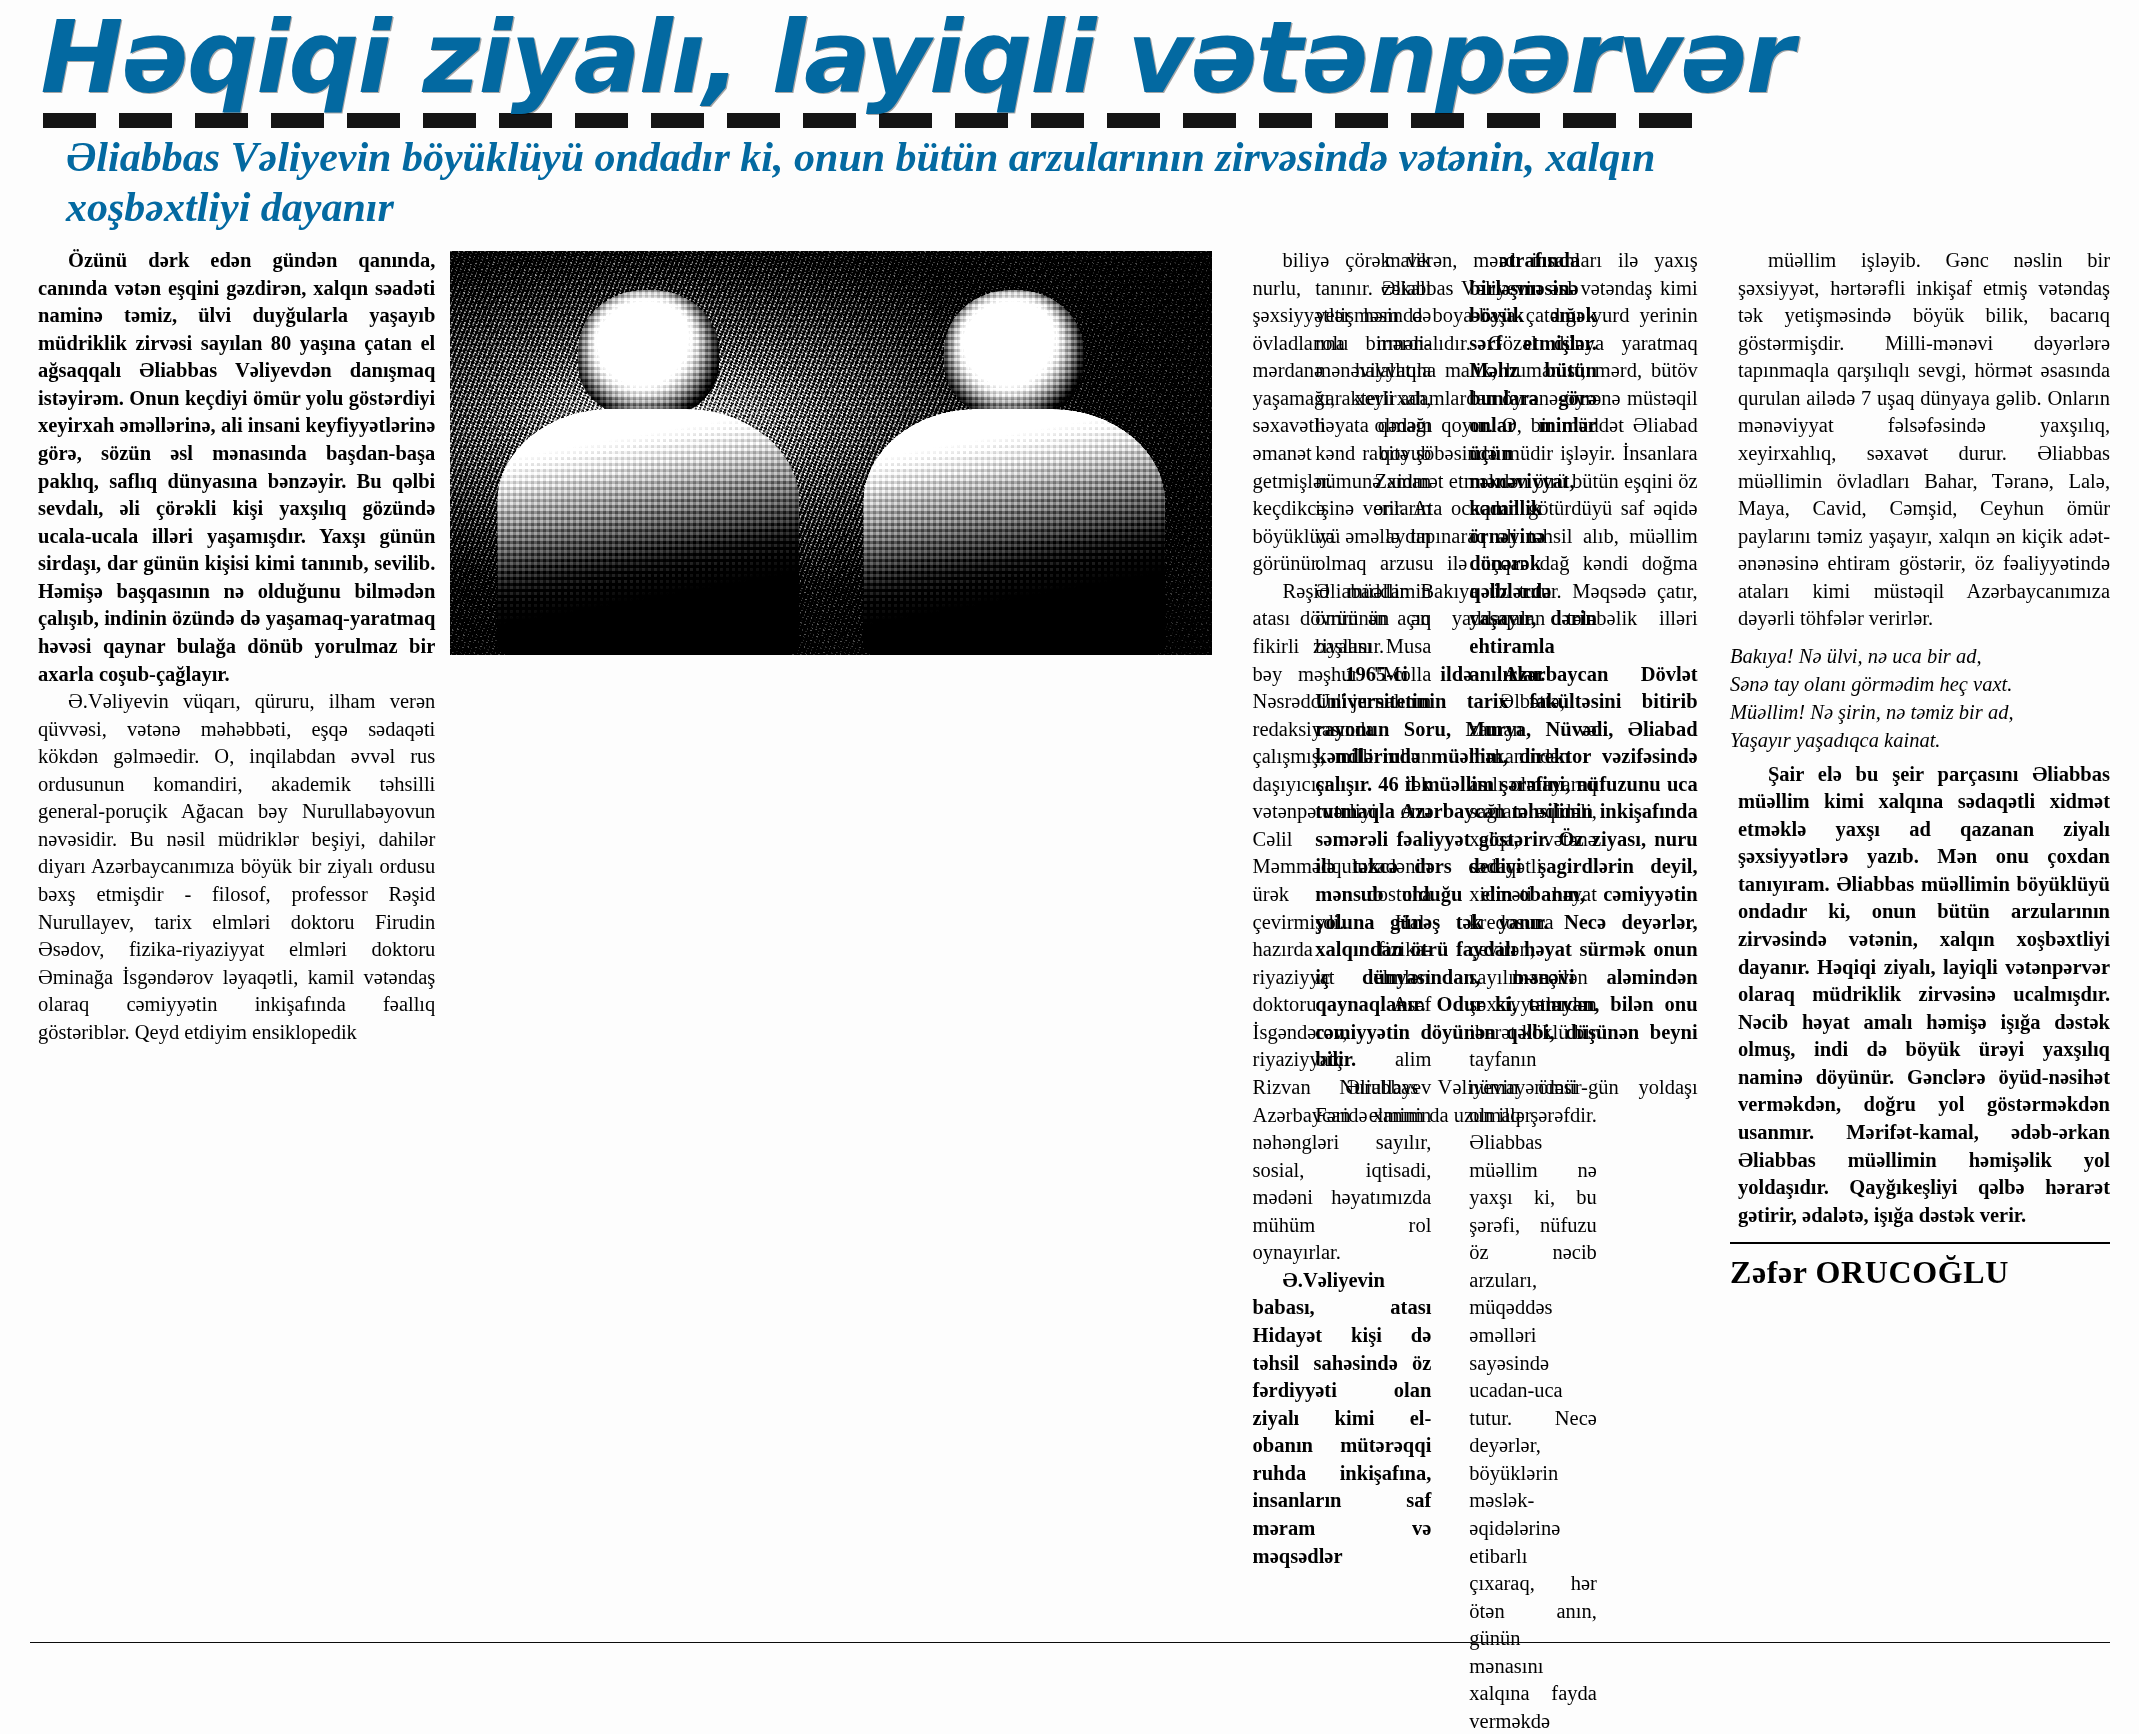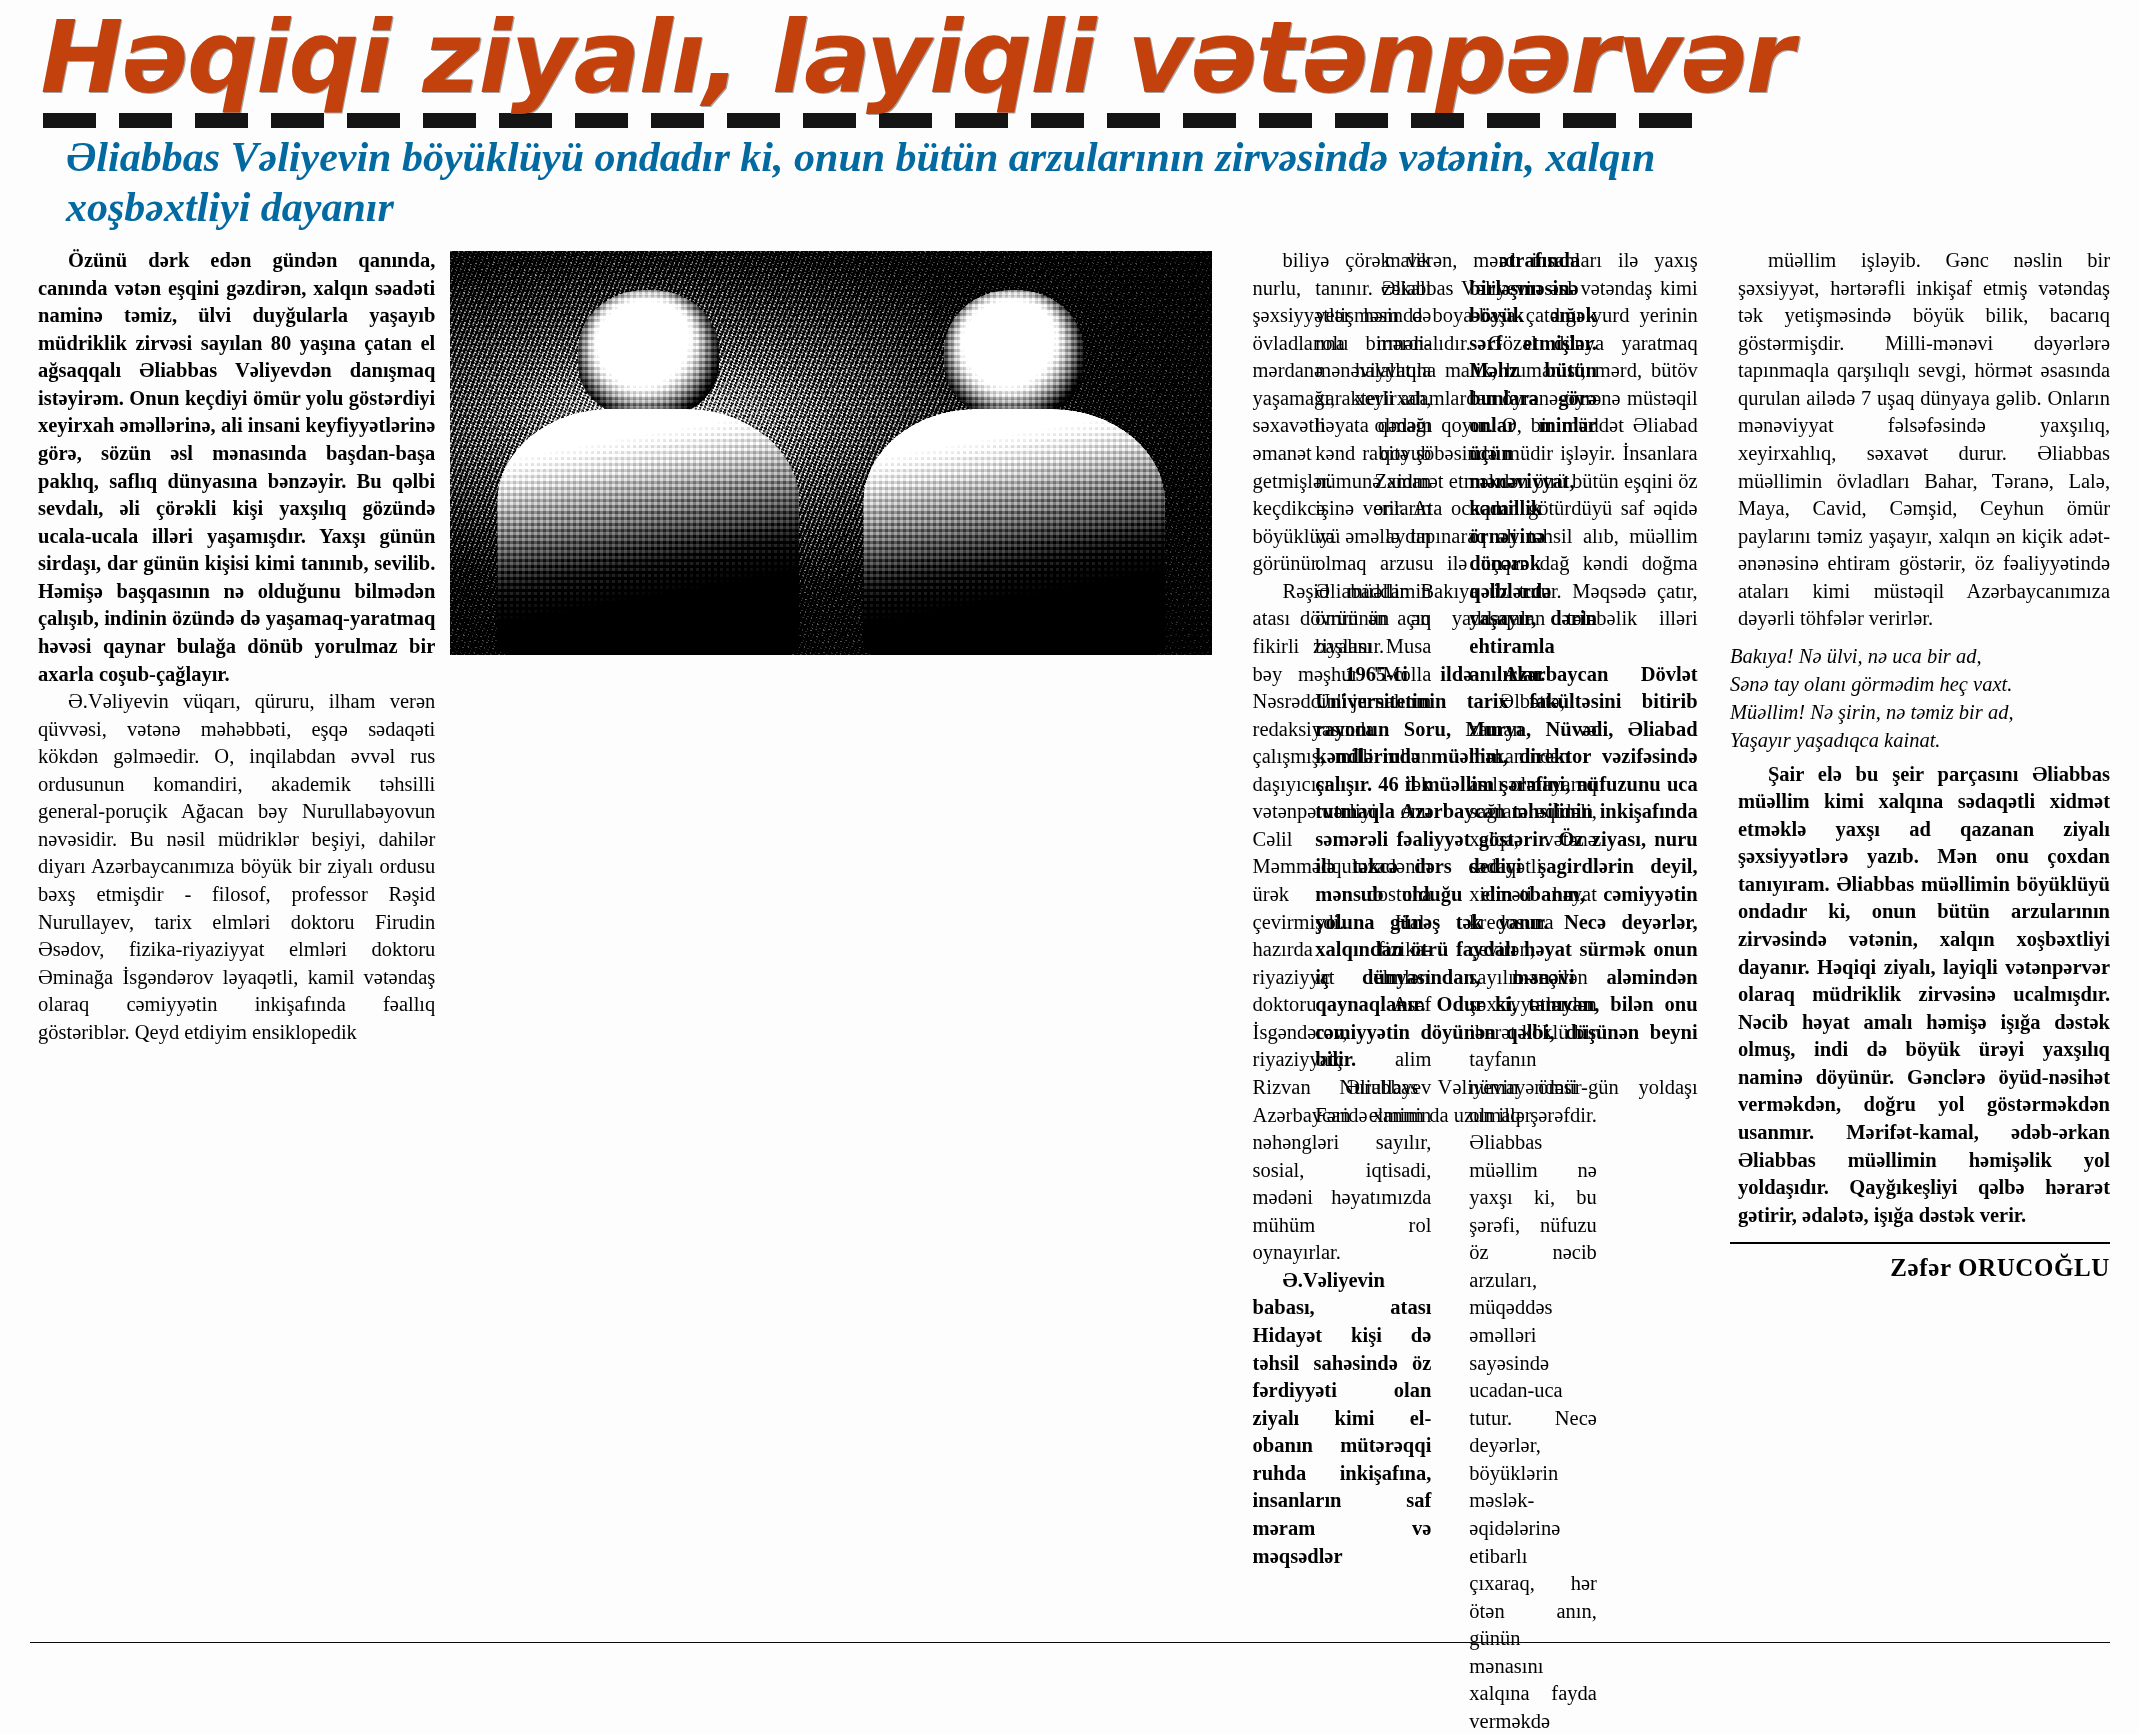--- a/index.html
+++ b/index.html
@@ -26,21 +26,21 @@
     position: relative;
     width: 1708px;
   }
   .headline {
     font-family: "DejaVu Sans", sans-serif;
     font-weight: 700;
     font-style: italic;
     font-size: 99px;
     line-height: 0.96;
     letter-spacing: -1.7px;
-    color: #c2410c;
+    color: #0369a1;
     margin: 0 0 0 10.4px;
     white-space: nowrap;
     text-shadow: 1.2px 1.2px 0 rgba(0,0,0,0.35);
   }
   .dash-rule {
     margin: 8px 0 4.6px 12.7px;
     width: 1662px;
     height: 15px;
     background-image: repeating-linear-gradient(
         to right,
@@ -160,23 +160,22 @@
   }
 
   
   .sign-rule {
     border-top: 2.3px solid #000;
     margin: 12.7px 0 7px 0;
   }
   .signature {
     font-family: "Liberation Serif", serif;
     font-weight: 700;
-    font-size: 25px;
+    font-size: 32px;
     letter-spacing: 0.6px;
-    text-align: right;
     text-indent: 0;
   }
 
   
   .footer {
     position: absolute;
     left: 55px;
     bottom: 28px;
     font-family: "Liberation Serif", serif;
     font-weight: 700;

